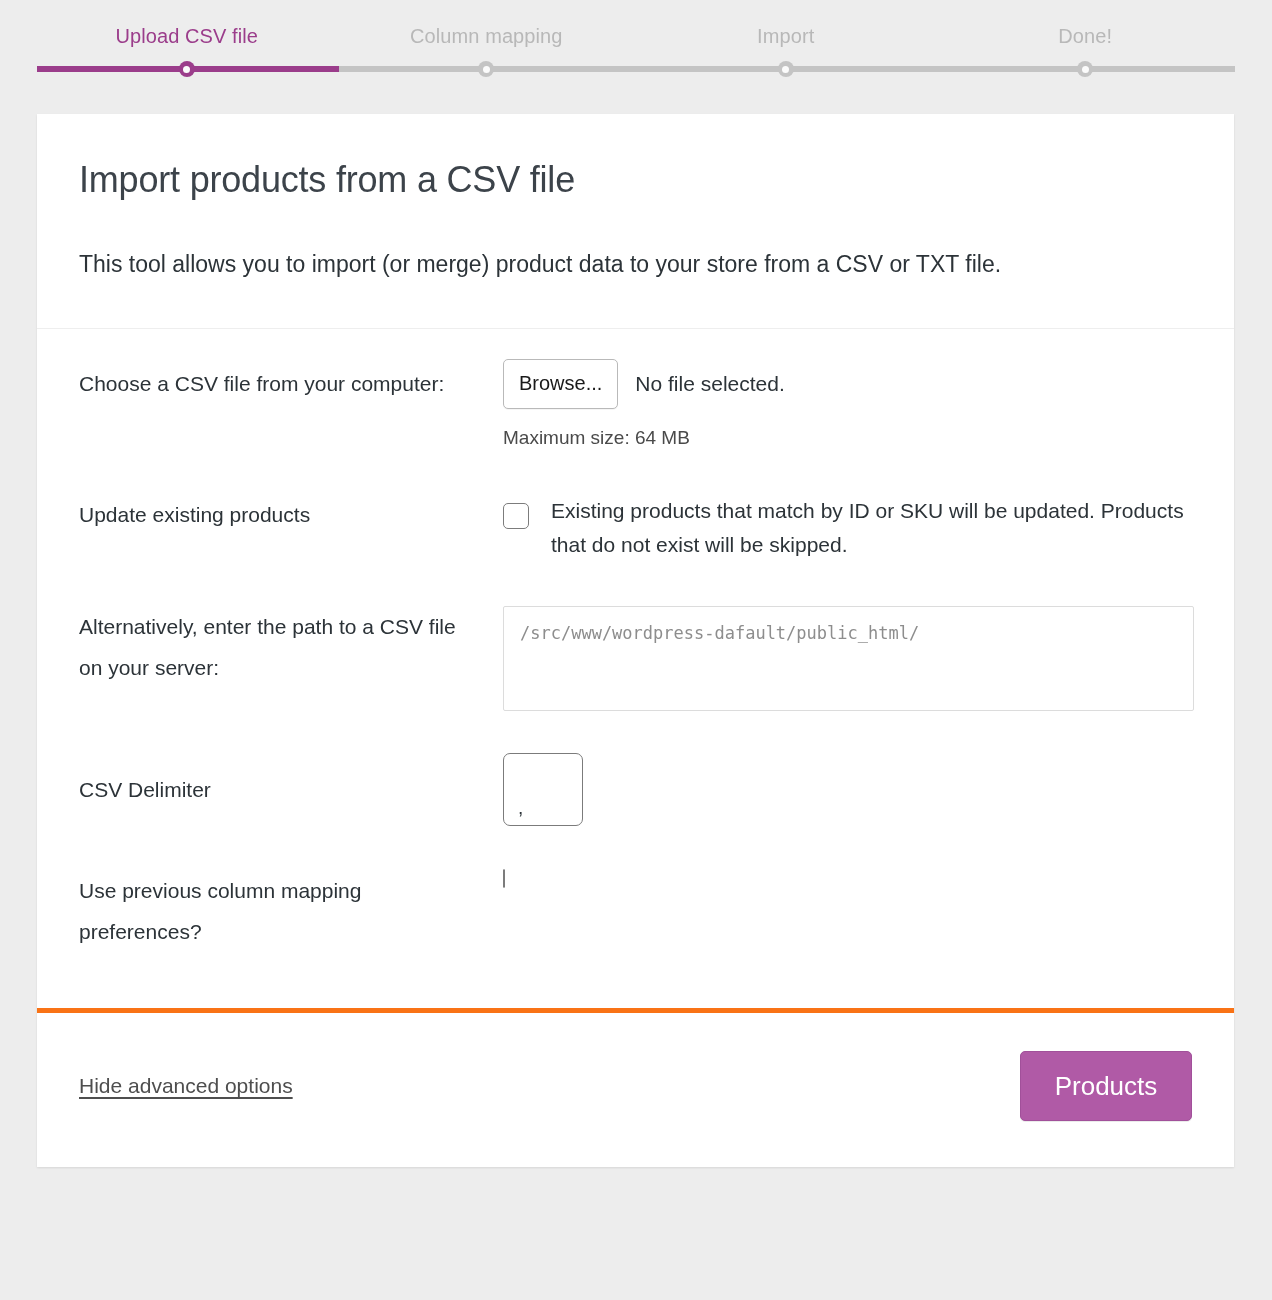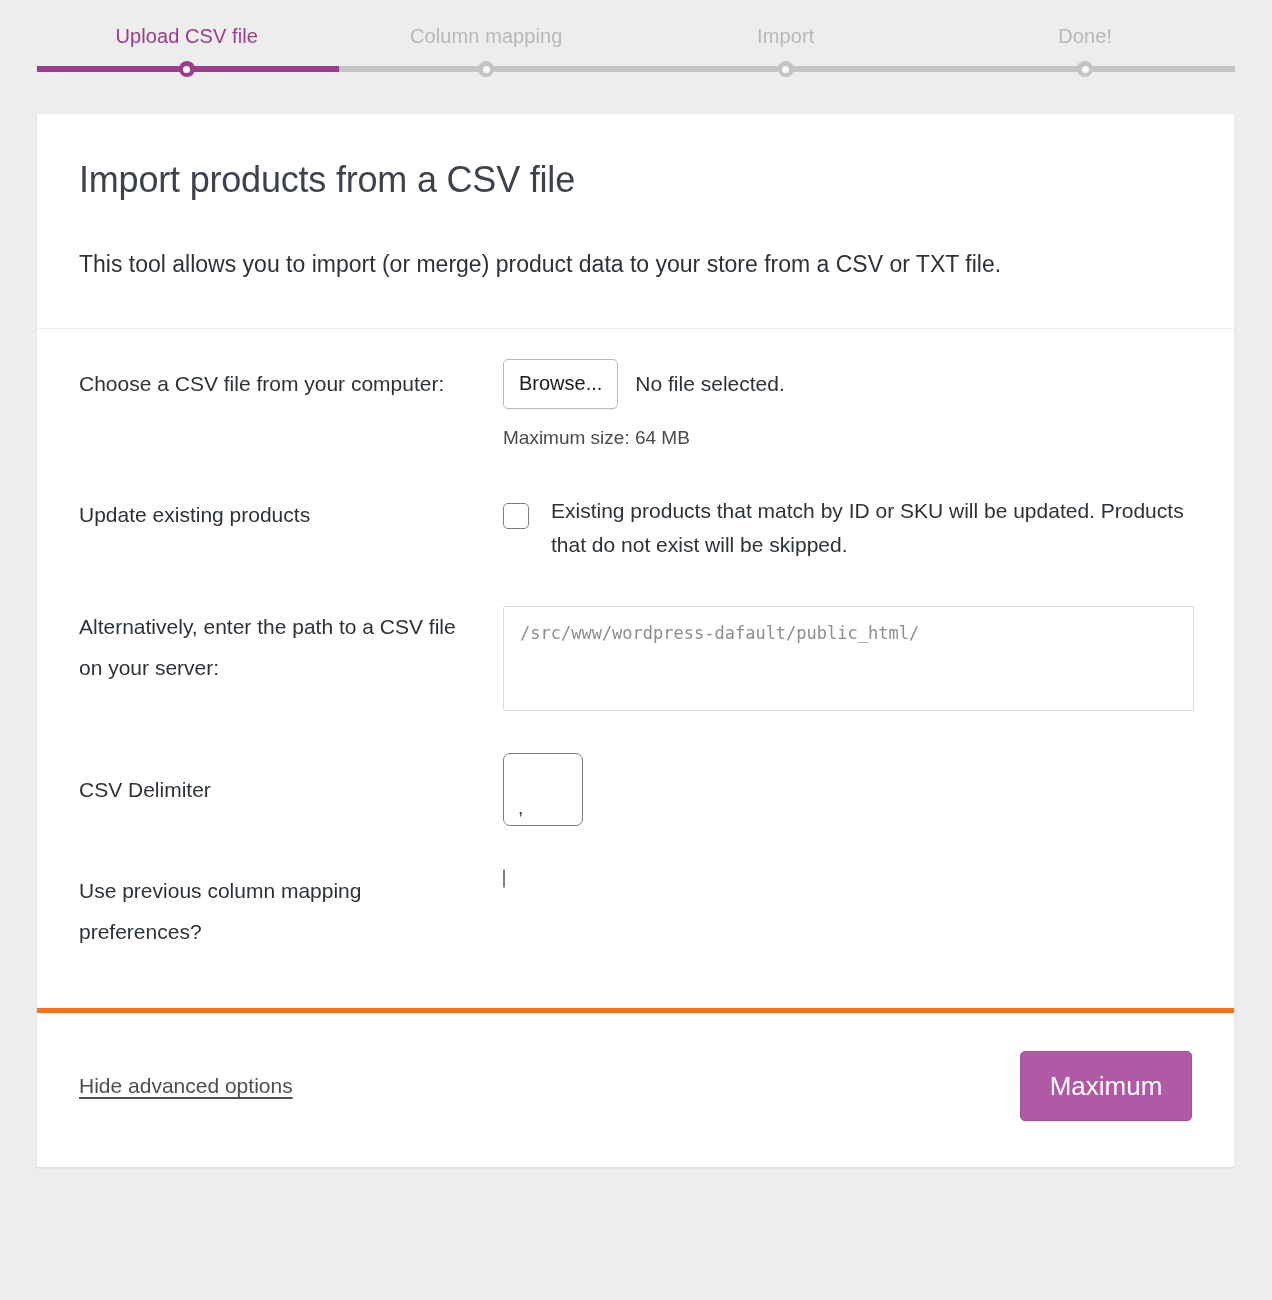--- a/index.html
+++ b/index.html
@@ -321,16 +321,16 @@
       <div class="row-label">Use previous column mapping preferences?</div>
       <div class="row-field">
         <span class="cbox lone"></span>
       </div>
     </div>
 
   </div>
 
   <div class="card-footer">
     <a class="adv-link">Hide advanced options</a>
-    <button class="continue-btn">Maximum</button>
+    <button class="continue-btn">Products</button>
   </div>
 
 </div>
 
 </body></html>

